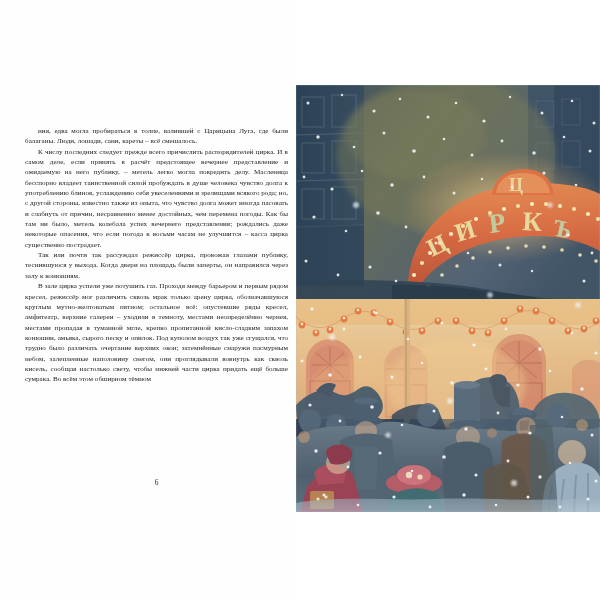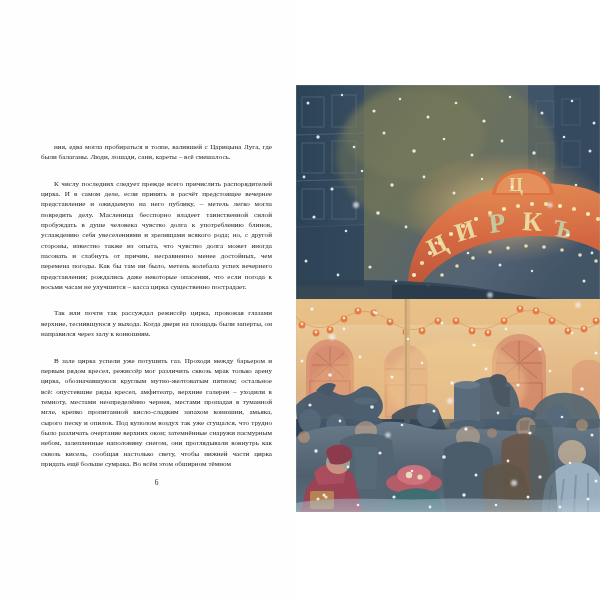--- a/index.html
+++ b/index.html
@@ -31,21 +31,21 @@
   }
 
   .textblock {
     position: absolute;
     left: 25px;
     top: 126px;
     width: 263px;
   }
 
   .para {
-    margin: 16px;
+    margin: 0;
     text-indent: 13px;
     text-align: justify;
     font-family: "Liberation Serif", serif;
     font-size: 7.1px;
     line-height: 10.35px;
     color: #23232a;
     letter-spacing: 0.02px;
     -webkit-font-smoothing: antialiased;
   }
 
@@ -82,21 +82,21 @@
 </style>
 </head>
 <body>
 
 <div class="spread">
 
   <div class="page-left">
     <div class="textblock">
       <p class="para">ния, едва могла пробираться в толпе, валившей с Царицына Луга, где были балаганы. Люди, лошади, сани, кареты – всё смешалось.</p>
       <p class="para">К числу последних следует прежде всего причислить распорядителей цирка. И в самом деле, если принять в расчёт предстоящее вечернее представление и ожидаемую на него публику, – метель легко могла повредить делу. Масленица бесспорно владеет таинственной силой пробуждать в душе человека чувство долга к употреблению блинов, услаждению себя увеселениями и зрелищами всякого рода; но, с другой стороны, известно также из опыта, что чувство долга может иногда пасовать и слабнуть от причин, несравненно менее достойных, чем перемена погоды. Как бы там ни было, метель колебала успех вечернего представления; рождались даже некоторые опасения, что если погода к восьми часам не улучшится – касса цирка существенно пострадает.</p>
-      <p class="para">Так или почти так рассуждал режиссёр цирка, провожая глазами верхние, теснившуюся у выхода. Когда двери на площадь были заперты, он направился через залу к конюшням.</p>
+      <p class="para">Так или почти так рассуждал режиссёр цирка, провожая глазами публику, теснившуюся у выхода. Когда двери на площадь были заперты, он направился через залу к конюшням.</p>
       <p class="para">В зале цирка успели уже потушить газ. Проходя между барьером и первым рядом кресел, режиссёр мог различить сквозь мрак только арену цирка, обозначавшуюся круглым мутно-желтоватым пятном; остальное всё: опустевшие ряды кресел, амфитеатр, верхние галереи – уходили в темноту, местами неопределённо чернея, местами пропадая в туманной мгле, крепко пропитанной кисло-сладким запахом конюшни, амьяка, сырого песку и опилок. Под куполом воздух так уже сгущался, что трудно было различать очертание верхних окон; затемнённые снаружи пасмурным небом, залепленные наполовину снегом, они проглядывали вовнутрь как сквозь кисель, сообщая настолько свету, чтобы нижней части цирка придать ещё больше сумрака. Во всём этом обширном тёмном</p>
     </div>
     <div class="folio">6</div>
   </div>
 
   <div class="page-right">
     <div class="illo">
       <svg viewBox="0 0 304 427" preserveAspectRatio="none">
         <defs>
           <linearGradient id="skyG" x1="0" y1="0" x2="0.3" y2="1">

